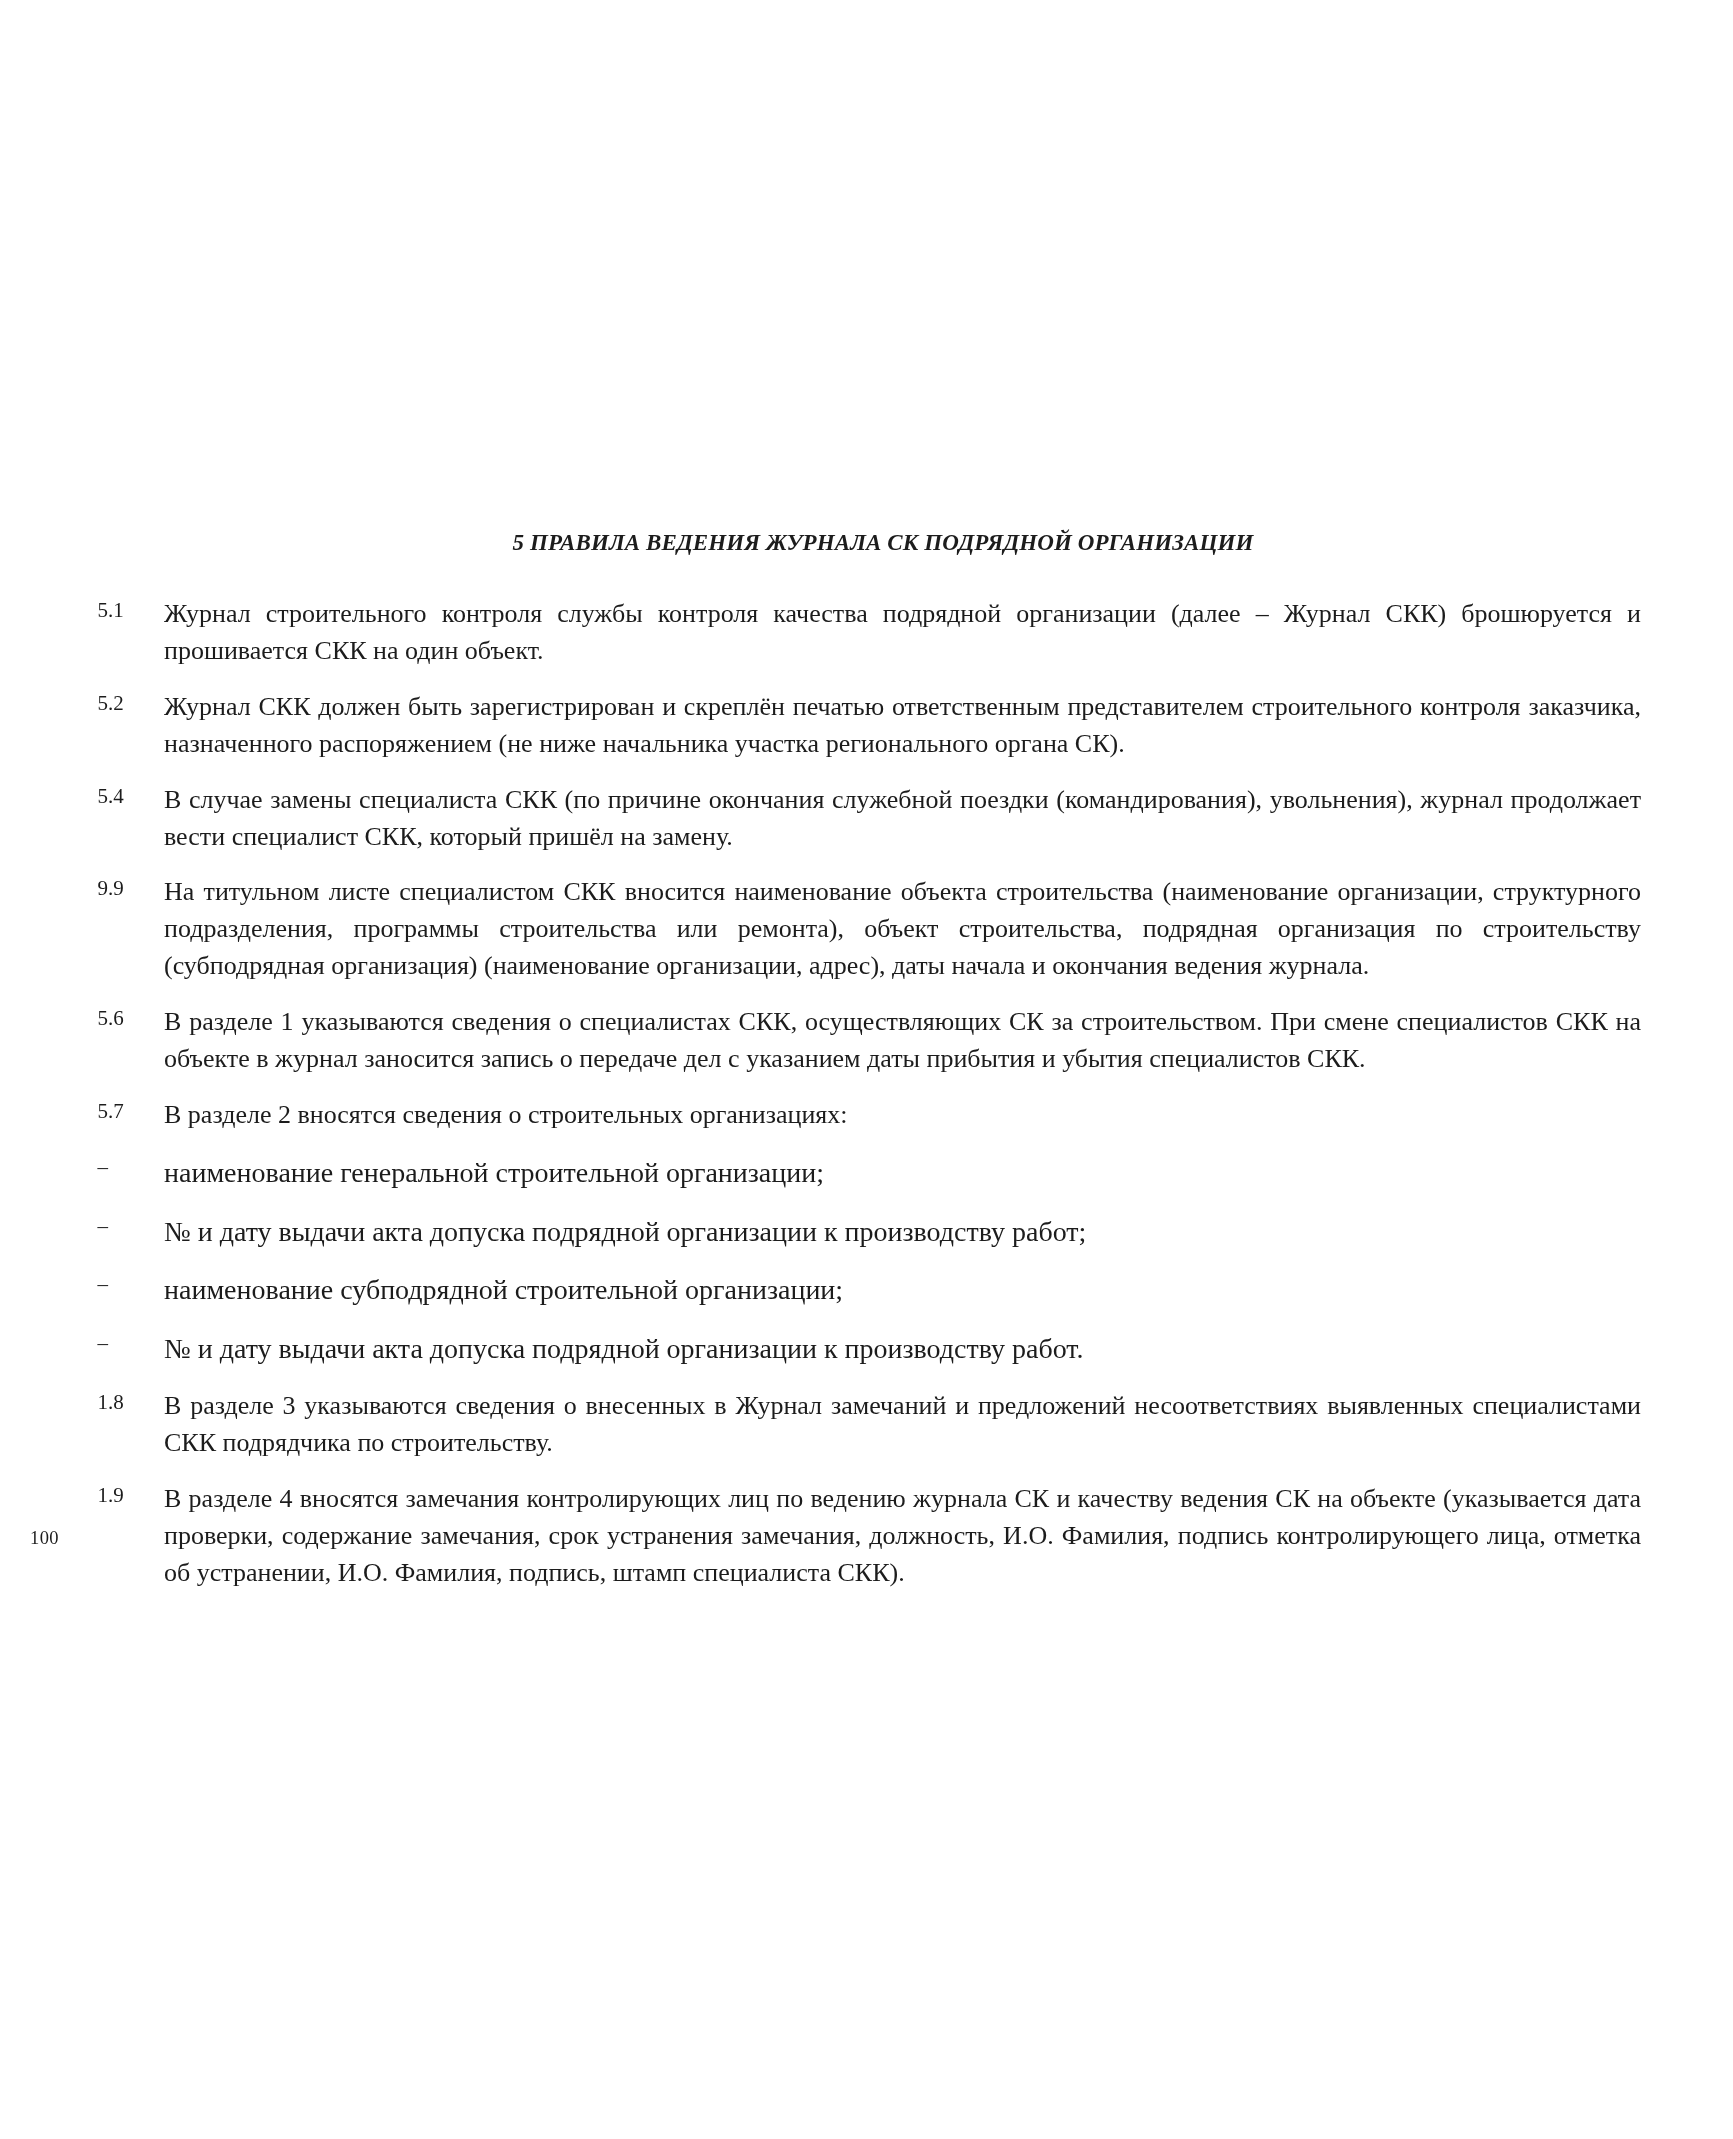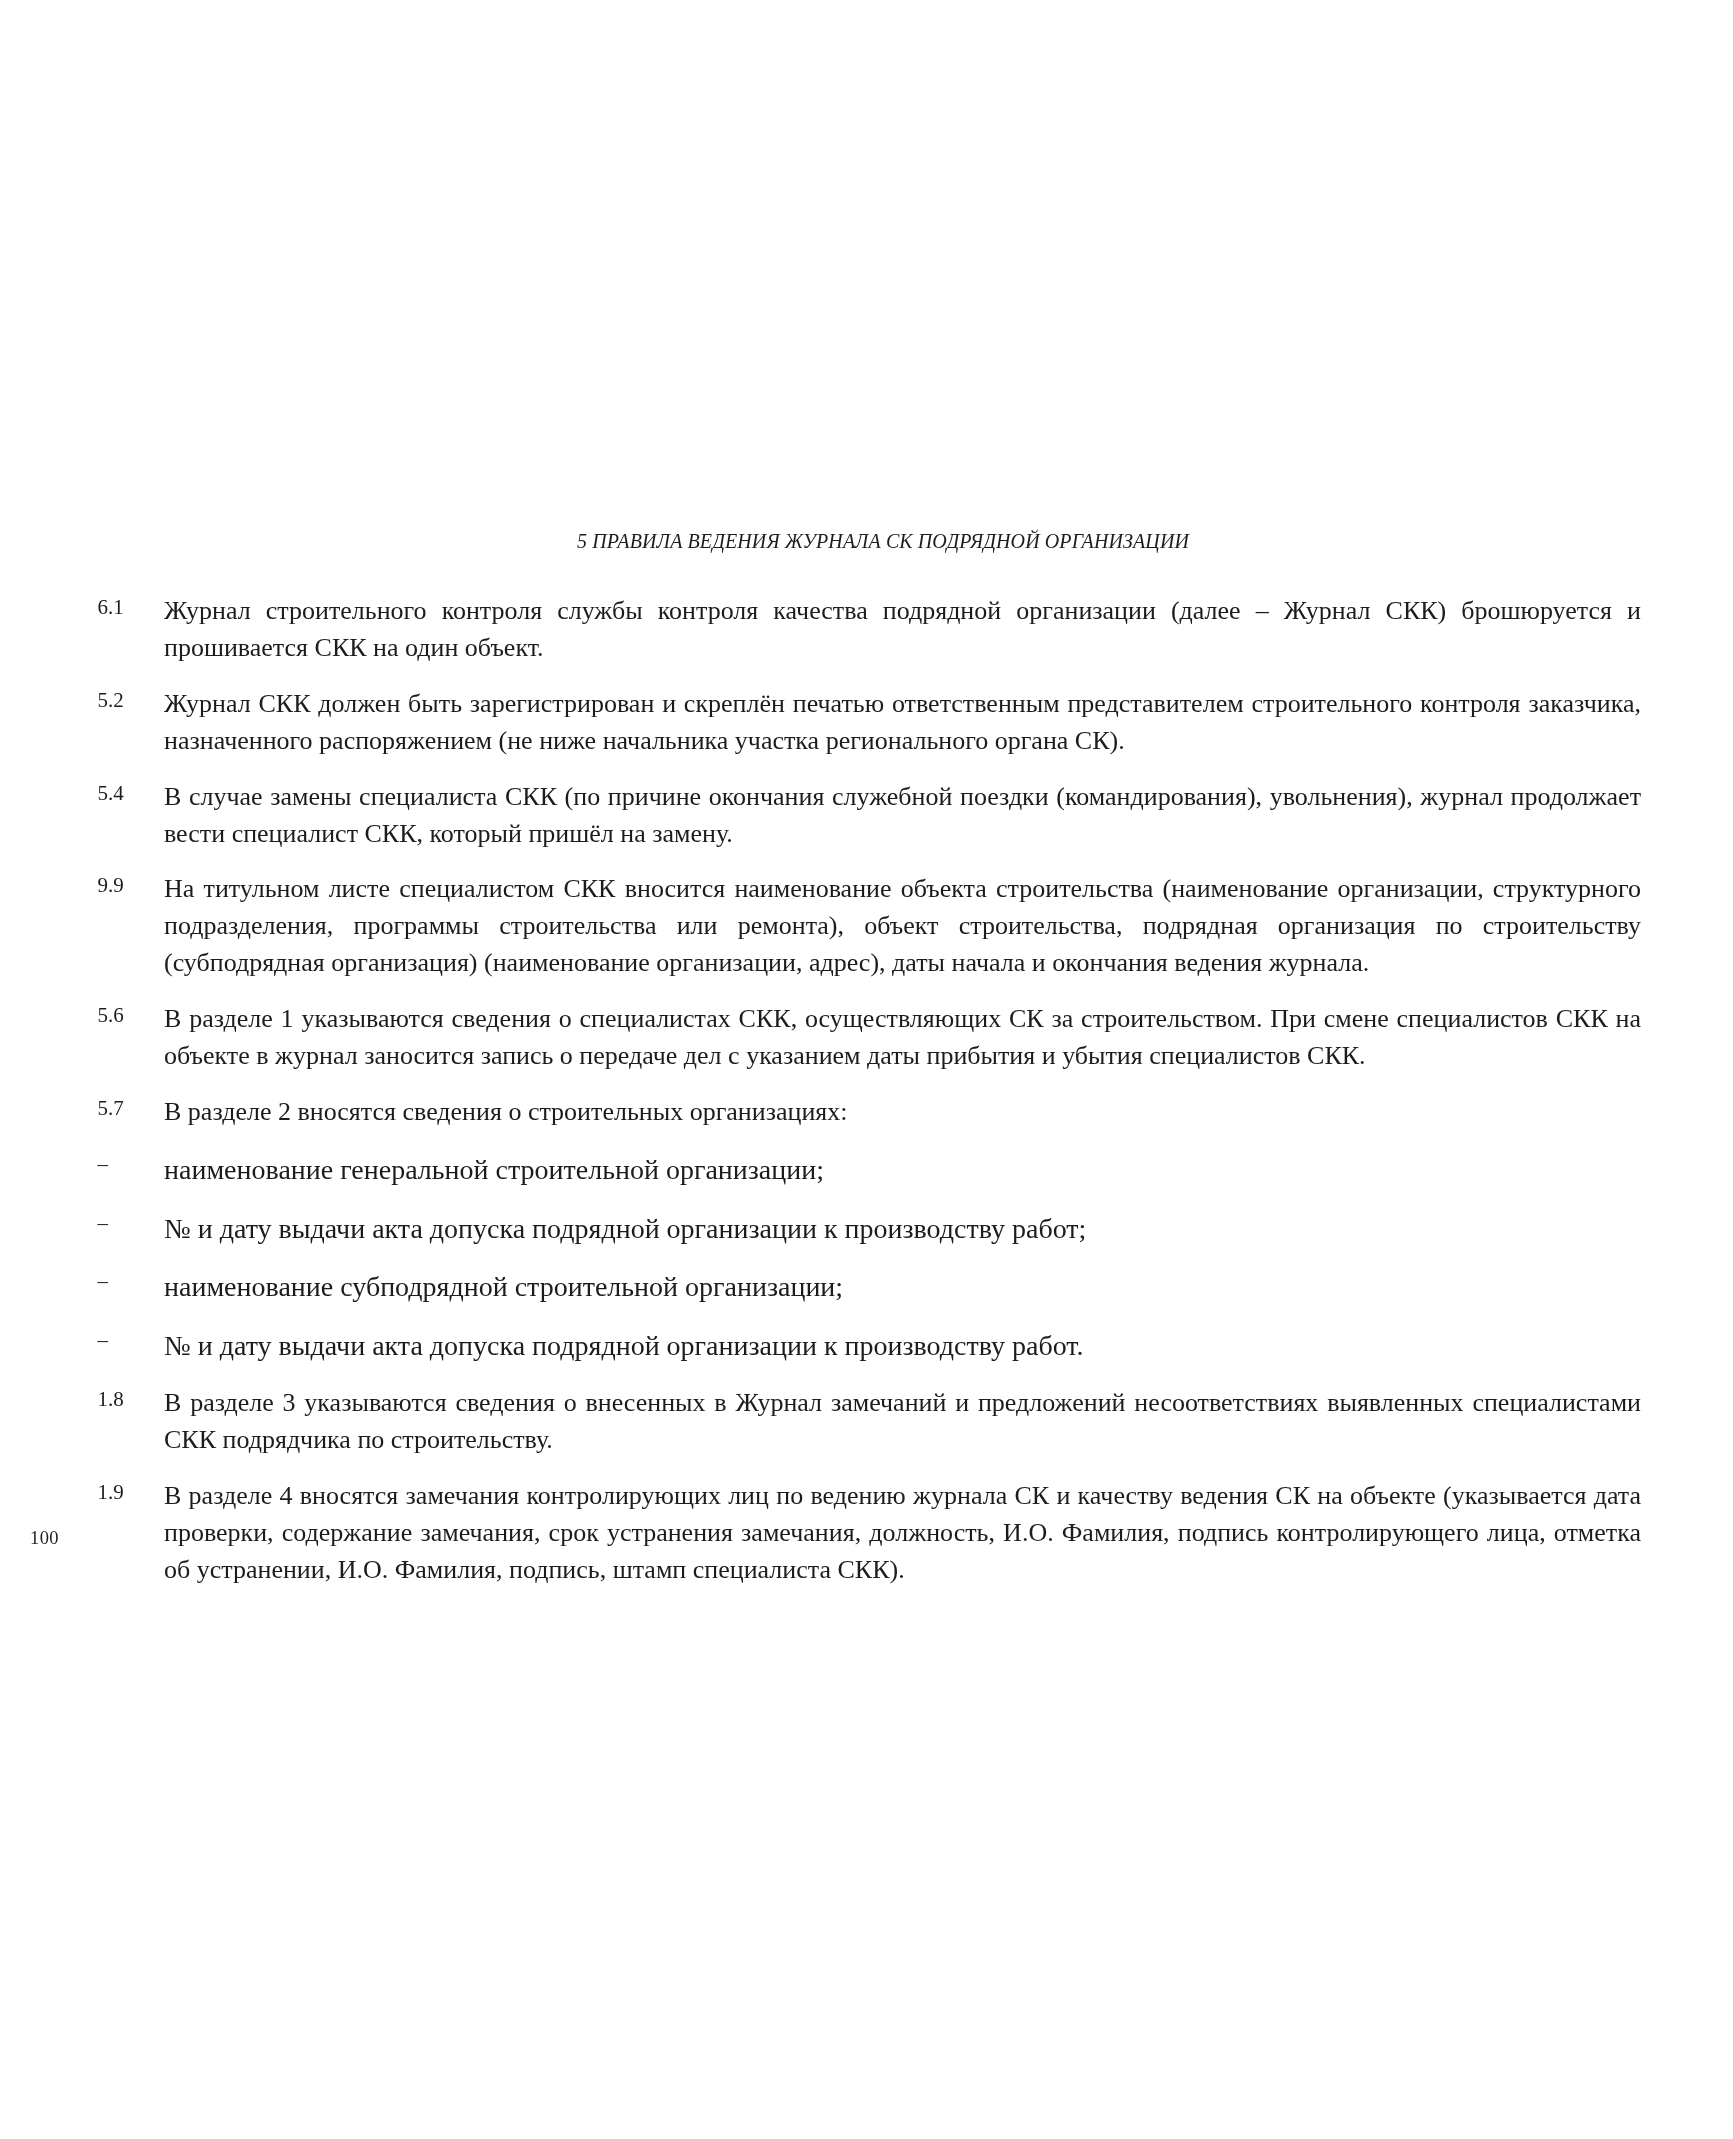--- a/index.html
+++ b/index.html
@@ -27,22 +27,22 @@
   }
 
   .content {
     position: absolute;
     left: 96px;
     top: 530px;
     width: 1545px;
   }
 
   .doc-title {
-    font-size: 20px;
-    font-weight: normal;
+    font-size: 23px;
+    font-weight: bold;
     font-style: italic;
     text-align: center;
     letter-spacing: 0.1px;
     margin: 0 0 40px 0;
     padding-left: 44px;
     padding-right: 15px;
   }
 
   .clause {
     display: flex;
@@ -104,21 +104,21 @@
 </head>
 <body>
 
 <div class="page">
 
   <div class="content">
 
     <h1 class="doc-title">5  ПРАВИЛА ВЕДЕНИЯ ЖУРНАЛА СК ПОДРЯДНОЙ ОРГАНИЗАЦИИ</h1>
 
     <div class="clause">
-      <div class="num">6.1</div>
+      <div class="num">5.1</div>
       <div class="body">Журнал строительного контроля службы контроля качества подрядной организации (далее – Журнал СКК) брошюруется и прошивается СКК на один объект.</div>
     </div>
 
     <div class="clause">
       <div class="num">5.2</div>
       <div class="body">Журнал СКК должен быть зарегистрирован и скреплён печатью ответственным представителем строительного контроля заказчика, назначенного распоряжением (не ниже начальника участка регионального органа СК).</div>
     </div>
 
 
     <div class="clause">

